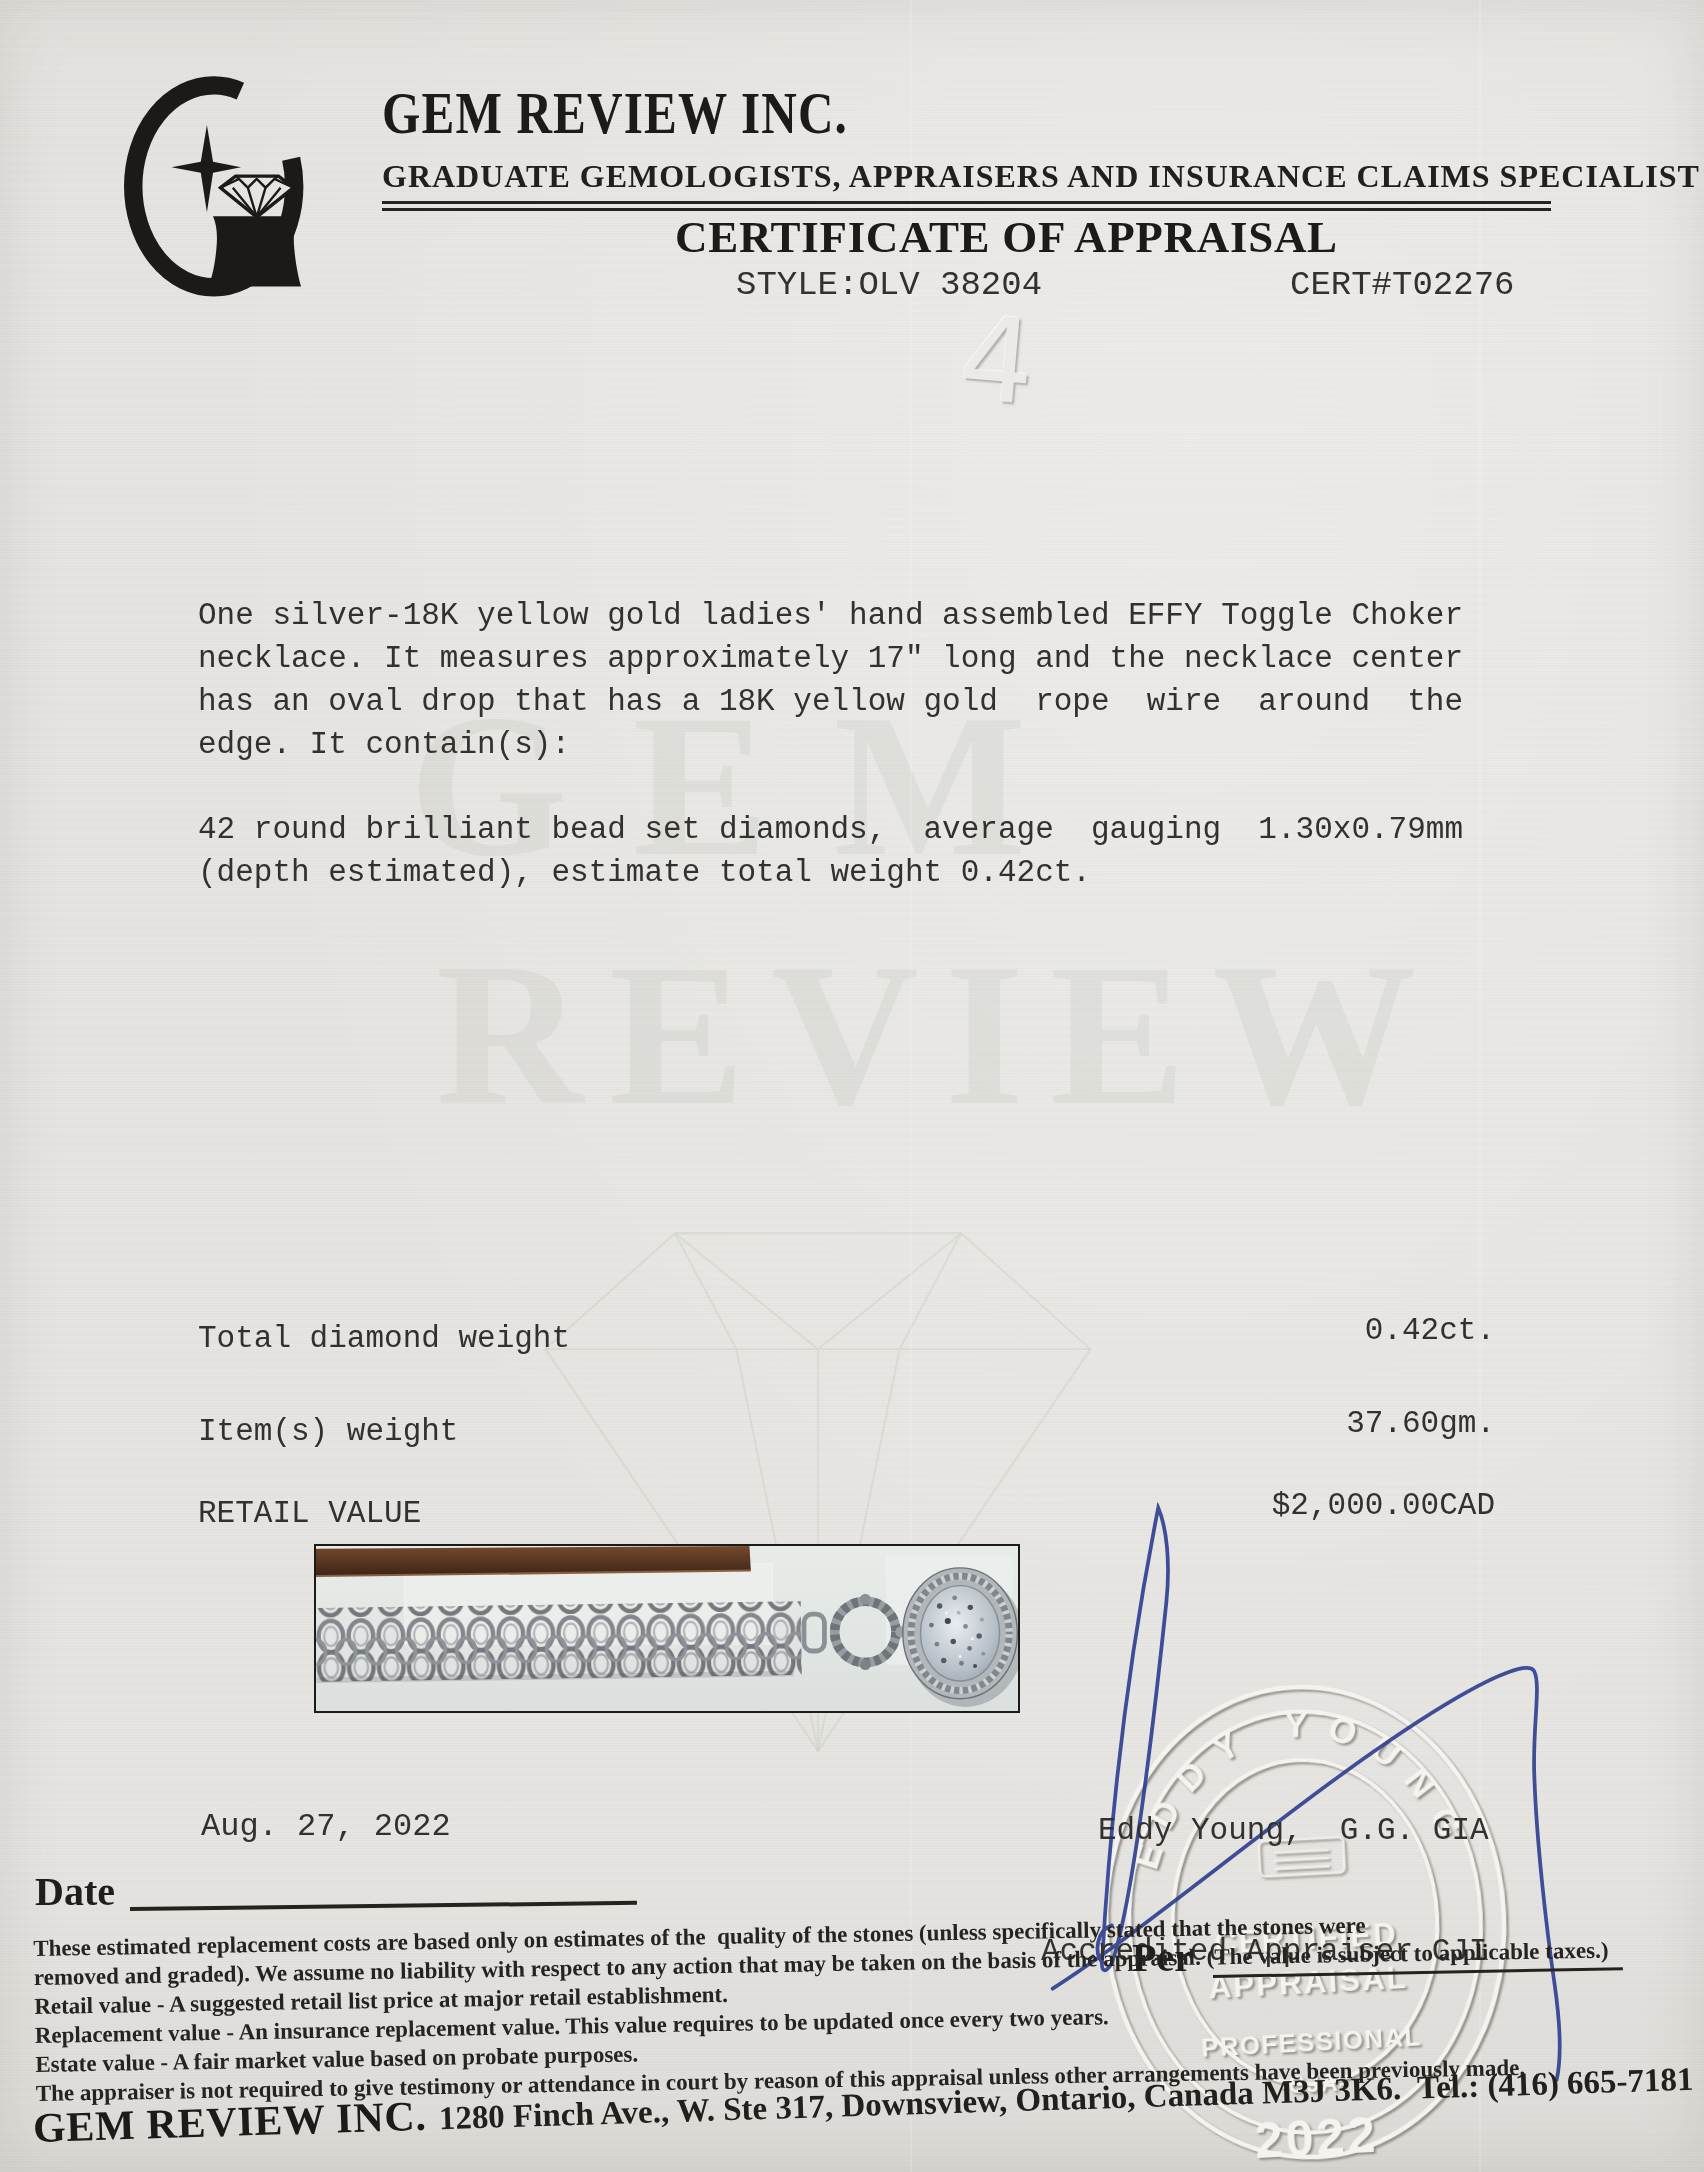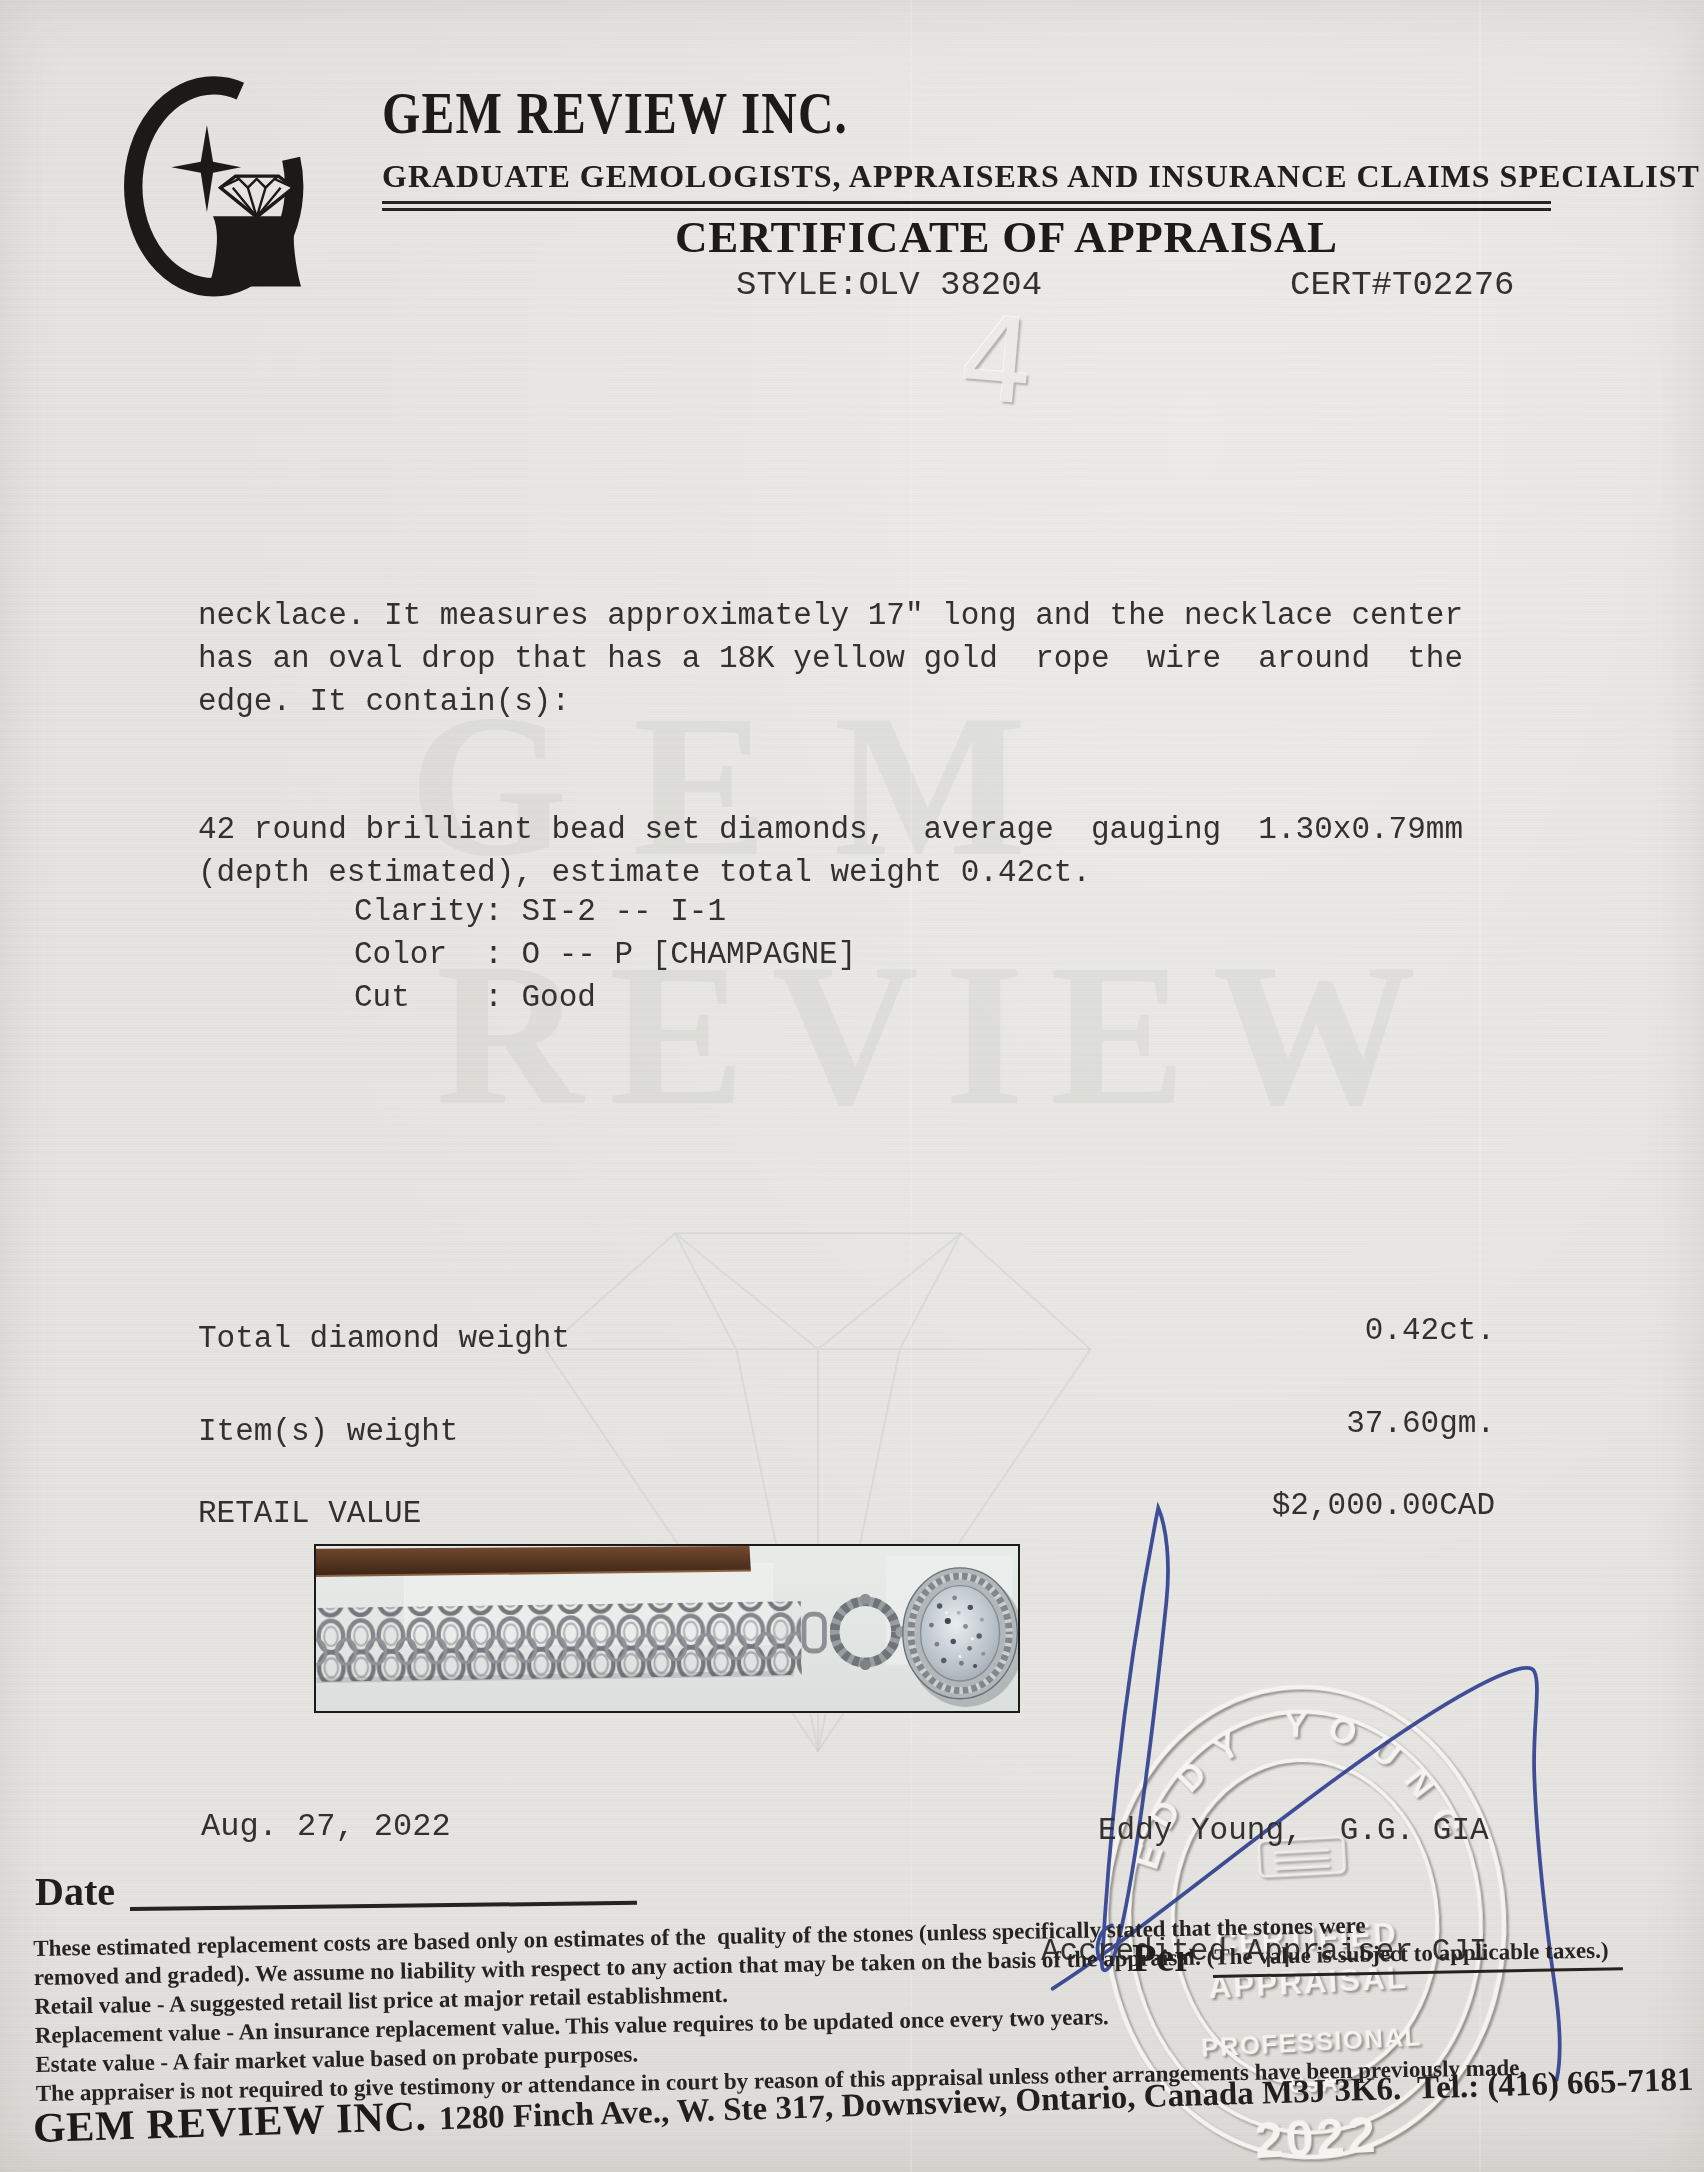--- a/index.html
+++ b/index.html
@@ -95,33 +95,29 @@
   <div class="abs tagline serifb">GRADUATE GEMOLOGISTS, APPRAISERS AND INSURANCE CLAIMS SPECIALIST</div>
   <div class="abs rule top"></div>
   <div class="abs rule bottom"></div>
   <div class="abs cert-title serifb">CERTIFICATE OF APPRAISAL</div>
   <div class="abs style-num mono pre">STYLE:OLV 38204</div>
   <div class="abs cert-num mono pre">CERT#T02276</div>
 
   <div class="abs emboss4">4</div>
 
   <div class="abs desc">
+    <div class="mono pre bodyline">One silver-18K yellow gold ladies' hand assembled EFFY Toggle Choker</div>
     <div class="mono pre bodyline">necklace. It measures approximately 17" long and the necklace center</div>
     <div class="mono pre bodyline">has an oval drop that has a 18K yellow gold  rope  wire  around  the</div>
     <div class="mono pre bodyline">edge. It contain(s):</div>
   </div>
 
   <div class="abs dia">
     <div class="mono pre bodyline">42 round brilliant bead set diamonds,  average  gauging  1.30x0.79mm</div>
     <div class="mono pre bodyline">(depth estimated), estimate total weight 0.42ct.</div>
-  </div>
-  <div class="abs specs">
-    <div class="mono pre bodyline">Clarity: SI-2 -- I-1</div>
-    <div class="mono pre bodyline">Color  : O -- P [CHAMPAGNE]</div>
-    <div class="mono pre bodyline">Cut    : Good</div>
   </div>
 
   <div class="abs val-label mono pre" style="top:1321px;">Total diamond weight</div>
   <div class="abs val-value mono pre" style="top:1313px;">0.42ct.</div>
   <div class="abs val-label mono pre" style="top:1414px;">Item(s) weight</div>
   <div class="abs val-value mono pre" style="top:1406px;">37.60gm.</div>
   <div class="abs val-label mono pre" style="top:1496px;text-align:right;">RETAIL VALUE</div>
   <div class="abs val-value mono pre" style="top:1488px;">$2,000.00CAD</div>
 
   <div class="abs photo">

